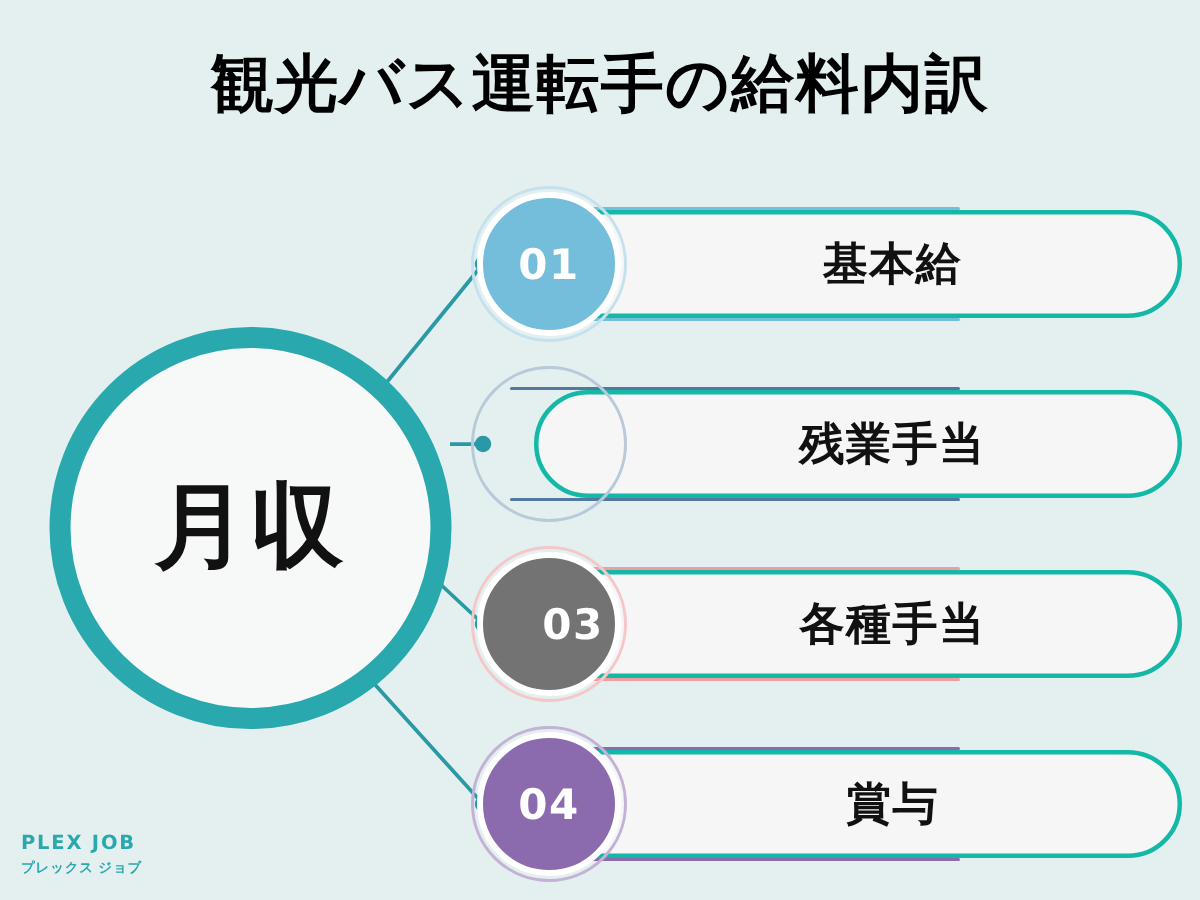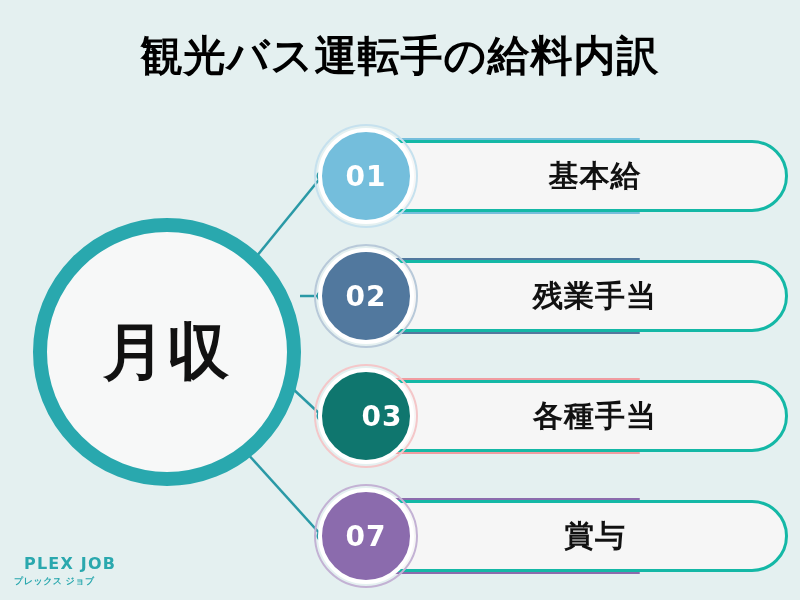--- a/index.html
+++ b/index.html
@@ -146,27 +146,26 @@
     font-family: "DejaVu Sans", "Liberation Sans", sans-serif;
   }
 
   
   .logo {
     position: absolute;
     left: 14px;
     top: 556px;
   }
   .logo-main {
-    font-size: 16px;
+    font-size: 13px;
     font-weight: 700;
     letter-spacing: 1.2px;
     color: #2aa8ae;
     line-height: 1.05;
     font-family: "DejaVu Sans", "Liberation Sans", sans-serif;
-    margin-left: 10px;
   }
   .logo-sub {
     font-size: 9px;
     font-weight: 700;
     letter-spacing: 0.5px;
     color: #2aa8ae;
     margin-top: 2px;
   }
 </style>
 </head>
@@ -203,46 +202,43 @@
     </div>
   </div>
 
   <div class="row row-2">
     <div class="rule rule-top" style="background: rgb(81, 120, 158);"></div>
     <div class="rule rule-bottom" style="background: rgb(81, 120, 158);"></div>
     <div class="card">
       <span class="card-label">残業手当</span>
     </div>
     <div class="bubble-ring" style="border-color: rgb(184, 201, 217);"></div>
-    <div class="bubble" style="background: rgb(81, 120, 158);">
-      <span class="bubble-num">02</span>
-    </div>
   </div>
 
   <div class="row row-3">
     <div class="rule rule-top" style="background: rgb(240, 156, 160);"></div>
     <div class="rule rule-bottom" style="background: rgb(240, 156, 160);"></div>
     <div class="card">
       <span class="card-label">各種手当</span>
     </div>
     <div class="bubble-ring" style="border-color: rgb(244, 199, 201);"></div>
-    <div class="bubble" style="background: #0f766e; padding-left: 32px;">
+    <div class="bubble" style="background: #737373; padding-left: 32px;">
       <span class="bubble-num">03</span>
     </div>
   </div>
 
   <div class="row row-4">
     <div class="rule rule-top" style="background: rgb(139, 107, 173);"></div>
     <div class="rule rule-bottom" style="background: rgb(139, 107, 173);"></div>
     <div class="card">
       <span class="card-label">賞与</span>
     </div>
     <div class="bubble-ring" style="border-color: rgb(195, 178, 212);"></div>
     <div class="bubble" style="background: rgb(139, 107, 173);">
-      <span class="bubble-num">07</span>
+      <span class="bubble-num">04</span>
     </div>
   </div>
 
   <div class="logo">
     <div class="logo-main" style="color: rgb(42, 168, 174);">PLEX JOB</div>
     <div class="logo-sub" style="color: rgb(42, 168, 174);">プレックス ジョブ</div>
   </div>
 
 </div>
 

